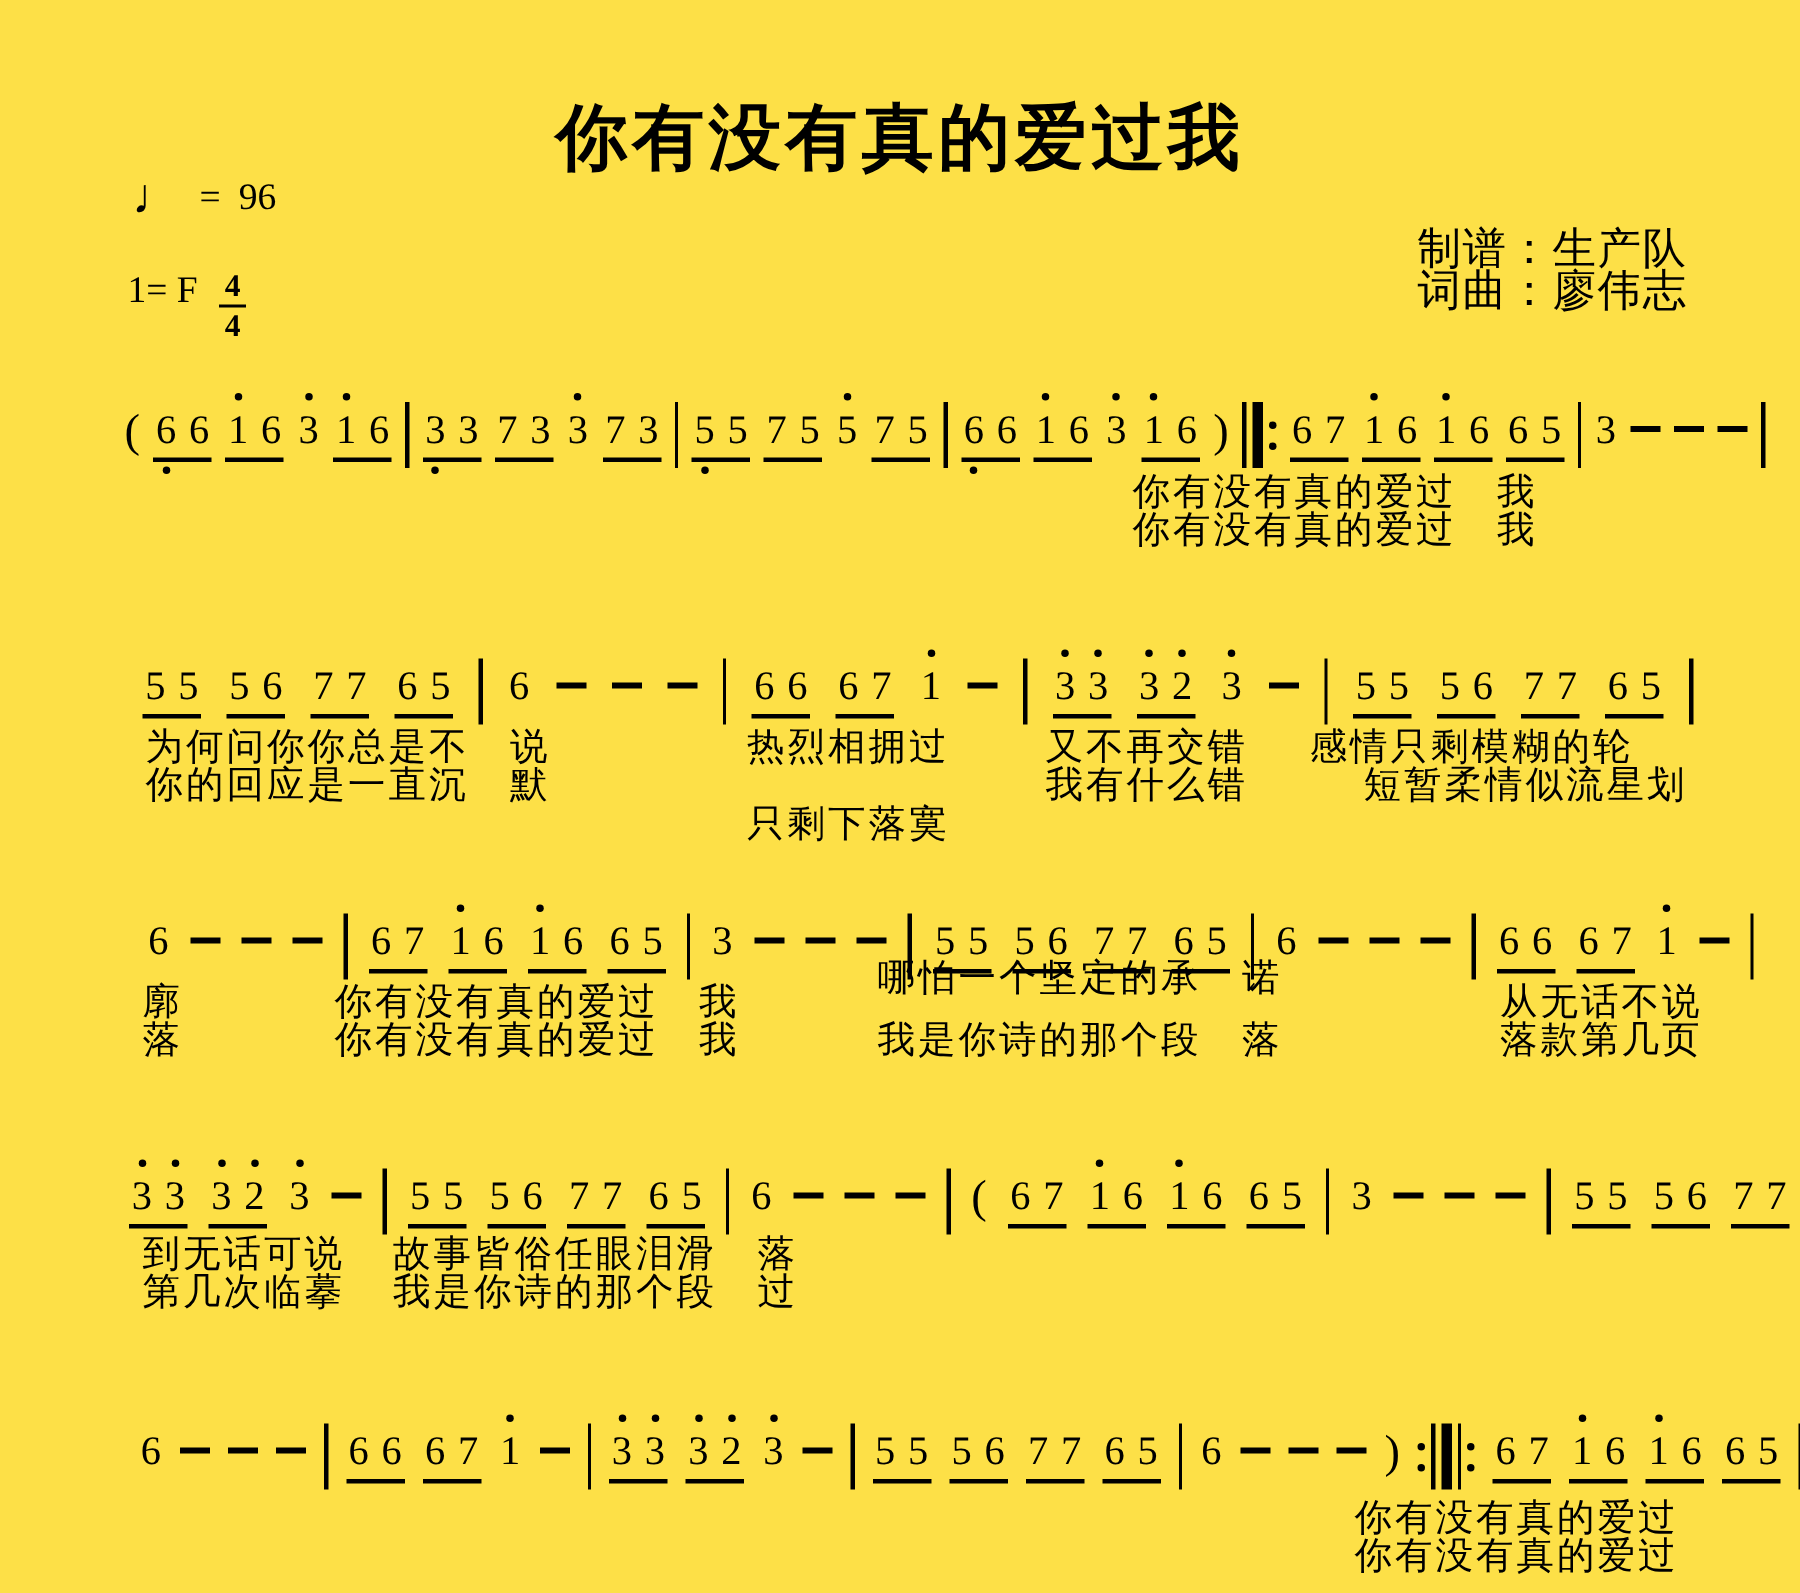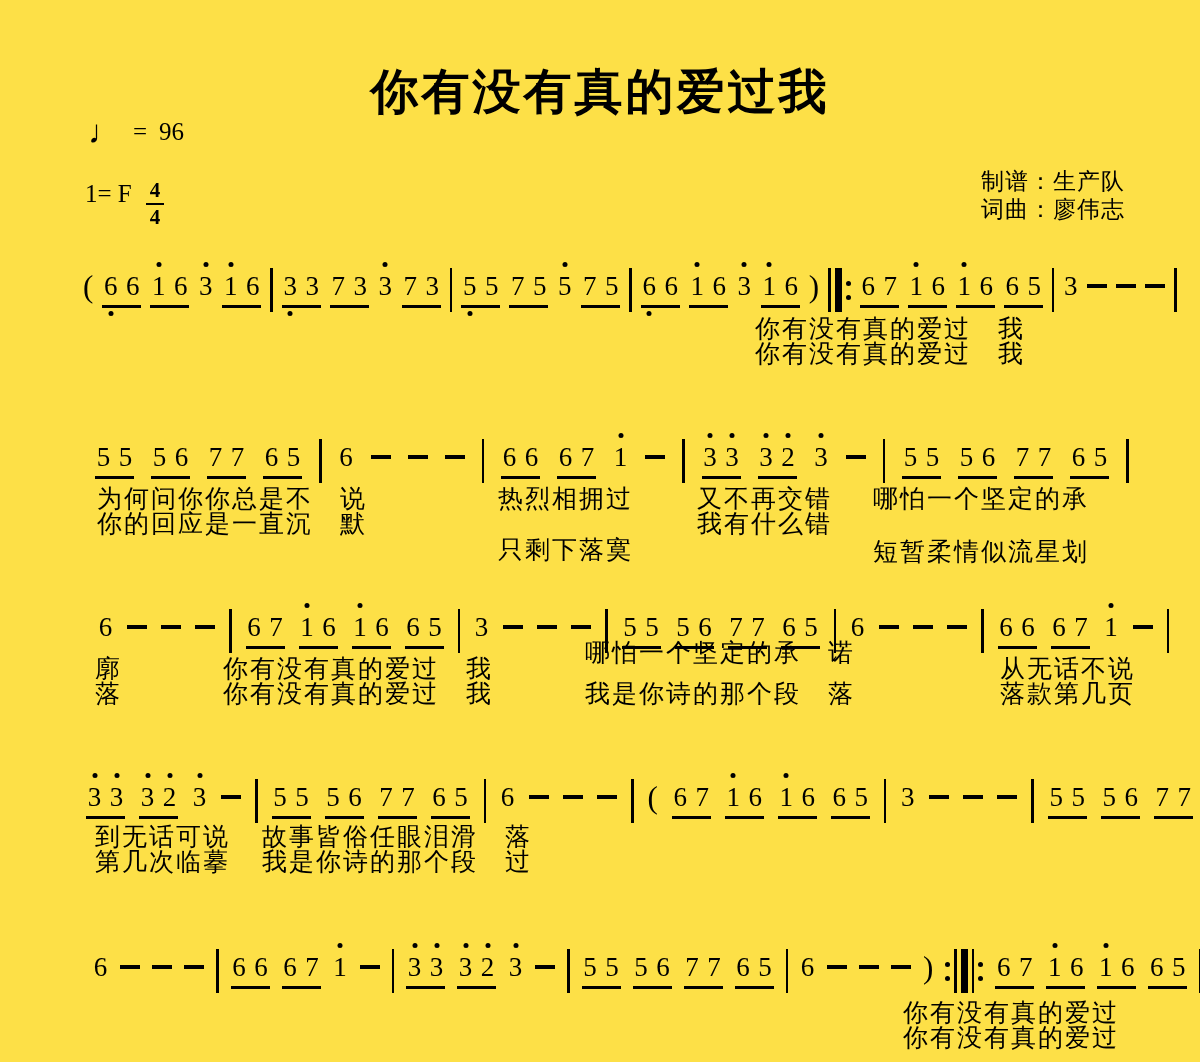--- a/index.html
+++ b/index.html
@@ -11,21 +11,21 @@
   .title{position:absolute;top:60px;left:0;width:100%;text-align:center;
     font-size:48px;font-weight:700;letter-spacing:3px;}
   .subtitle{position:absolute;top:129px;left:0;width:100%;text-align:center;
     font-size:25px;letter-spacing:1px;}
   .tempo{position:absolute;left:88px;top:118px;display:flex;align-items:center;gap:12px;font-size:25px;}
   .tempo .tsym{font-size:33px;line-height:25px;}
   .keysig{position:absolute;left:85px;top:180px;display:flex;gap:14px;font-size:25px;}
   .timesig{display:inline-flex;flex-direction:column;align-items:center;font-size:21px;font-weight:700;line-height:1;}
   .timesig .top{display:block;padding:0 4px 2px;border-bottom:2.5px solid #000;}
   .timesig .bot{display:block;padding-top:2px;}
-  .credits{position:absolute;right:75px;top:168px;font-size:23px;line-height:28px;text-align:right;letter-spacing:1px;}
+  .credits{position:absolute;right:75px;top:152px;font-size:29px;line-height:28px;text-align:right;letter-spacing:1px;}
   
   .sys{position:absolute;display:flex;align-items:flex-start;}
   .note{position:relative;display:inline-block;width:15px;height:28px;text-align:center;
     font-size:27px;line-height:28px;}
   .dot{position:absolute;left:50%;transform:translateX(-50%);width:5px;height:5px;border-radius:50%;background:#000;}
   .dot.hi{top:-10px;}
   .dot.lo{bottom:-10px;}
   .group{display:inline-flex;gap:7px;border-bottom:3px solid #000;padding:0 1px 5px;}
   .group .dot.lo{bottom:-16px;}
   .bar{width:2.5px;height:44px;background:#000;margin-top:-4px;}
@@ -214,25 +214,25 @@
         </span>
         <span class="group">
           <span class="note">6</span>
           <span class="note">5</span>
         </span>
         <span class="bar"></span>
       </div>
       <div class="lyric" style="left: 97px; top: 486px;">为何问你你总是不　说</div>
       <div class="lyric" style="left: 498px; top: 486px;">热烈相拥过</div>
       <div class="lyric" style="left: 697px; top: 486px;">又不再交错</div>
-      <div class="lyric" style="left: 873px; top: 486px;">哪怕一个坚定的承</div>
+      <div class="lyric" style="left: 873px; top: 486px;">感情只剩模糊的轮</div>
       <div class="lyric" style="left: 97px; top: 511px;">你的回应是一直沉　默</div>
       <div class="lyric" style="left: 498px; top: 537px;">只剩下落寞</div>
       <div class="lyric" style="left: 697px; top: 511px;">我有什么错</div>
-      <div class="lyric" style="left: 873px; top: 511px; margin-top: 28px;">短暂柔情似流星划</div>
+      <div class="lyric" style="left: 909px; top: 511px;">短暂柔情似流星划</div>
       <div class="sys" style="left: 98px; top: 613px; gap: 14px;">
         <span class="note">6</span>
         <span class="dash"></span>
         <span class="dash"></span>
         <span class="dash"></span>
         <span class="bar"></span>
         <span class="group">
           <span class="note">6</span>
           <span class="note">7</span>
         </span>

